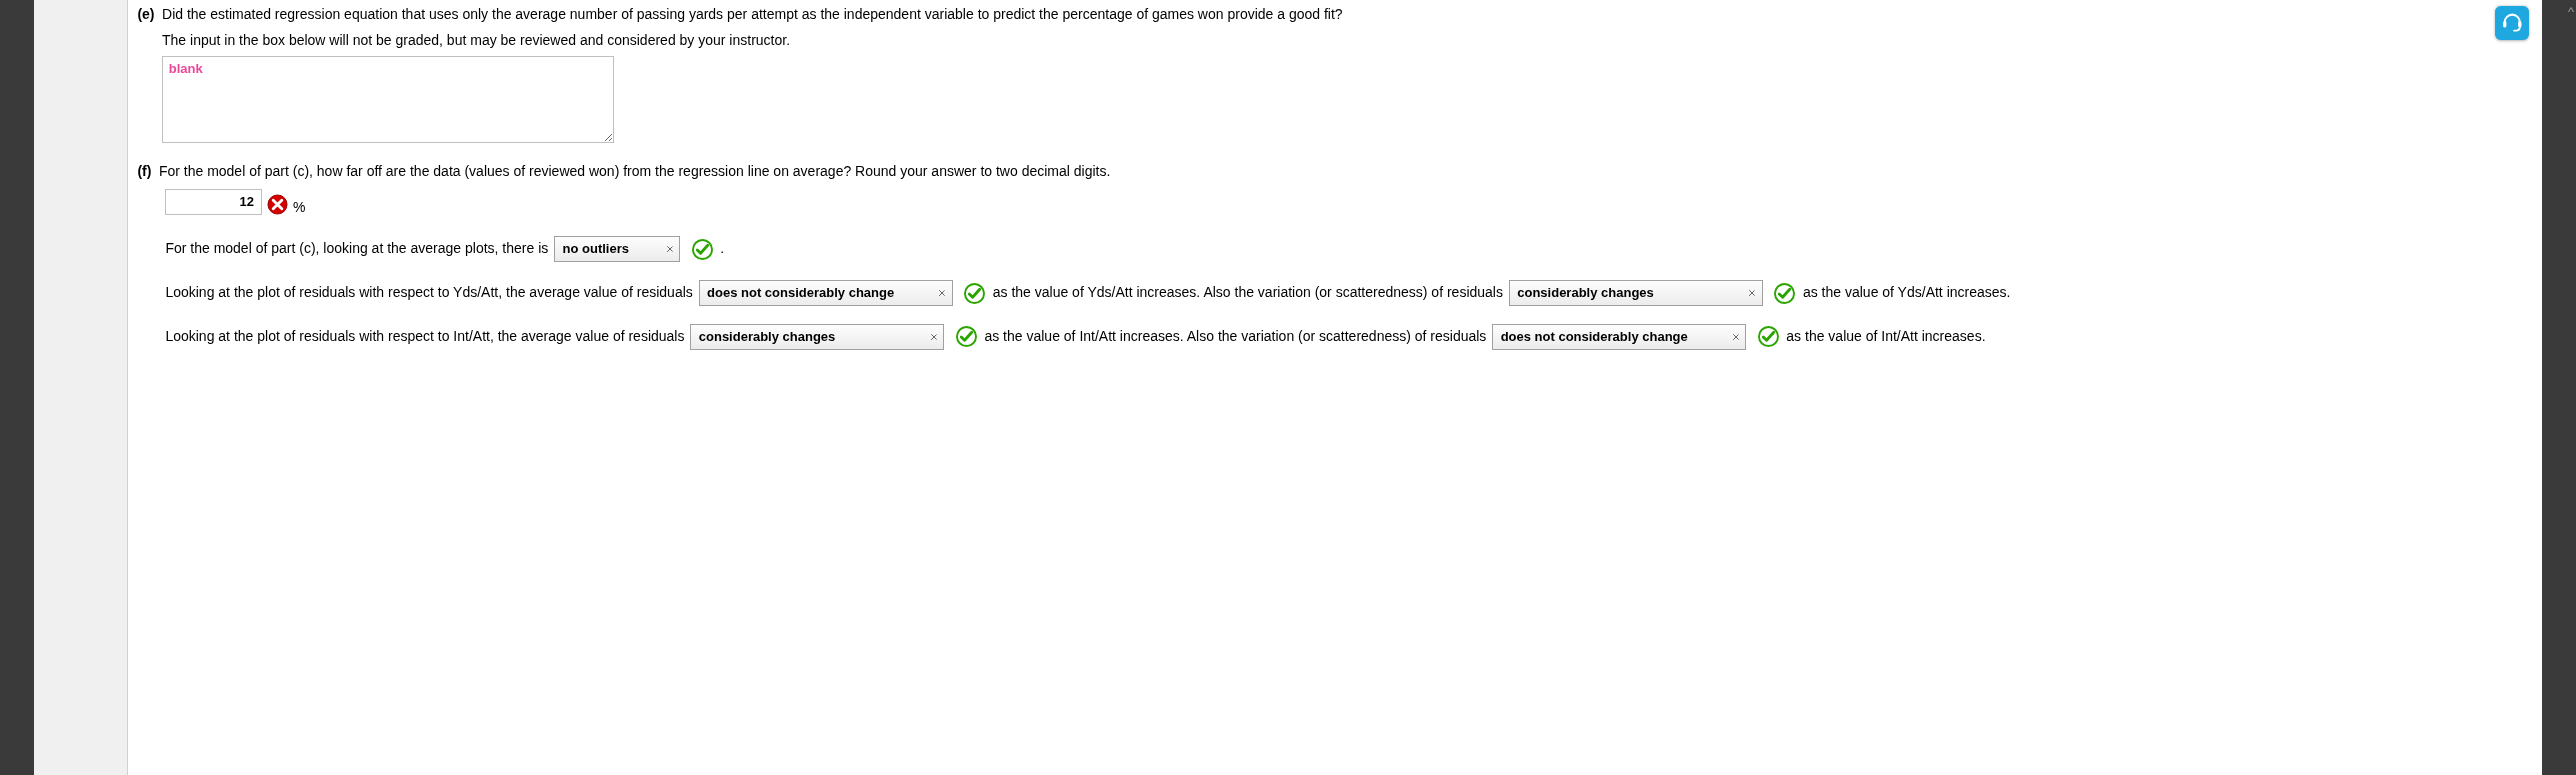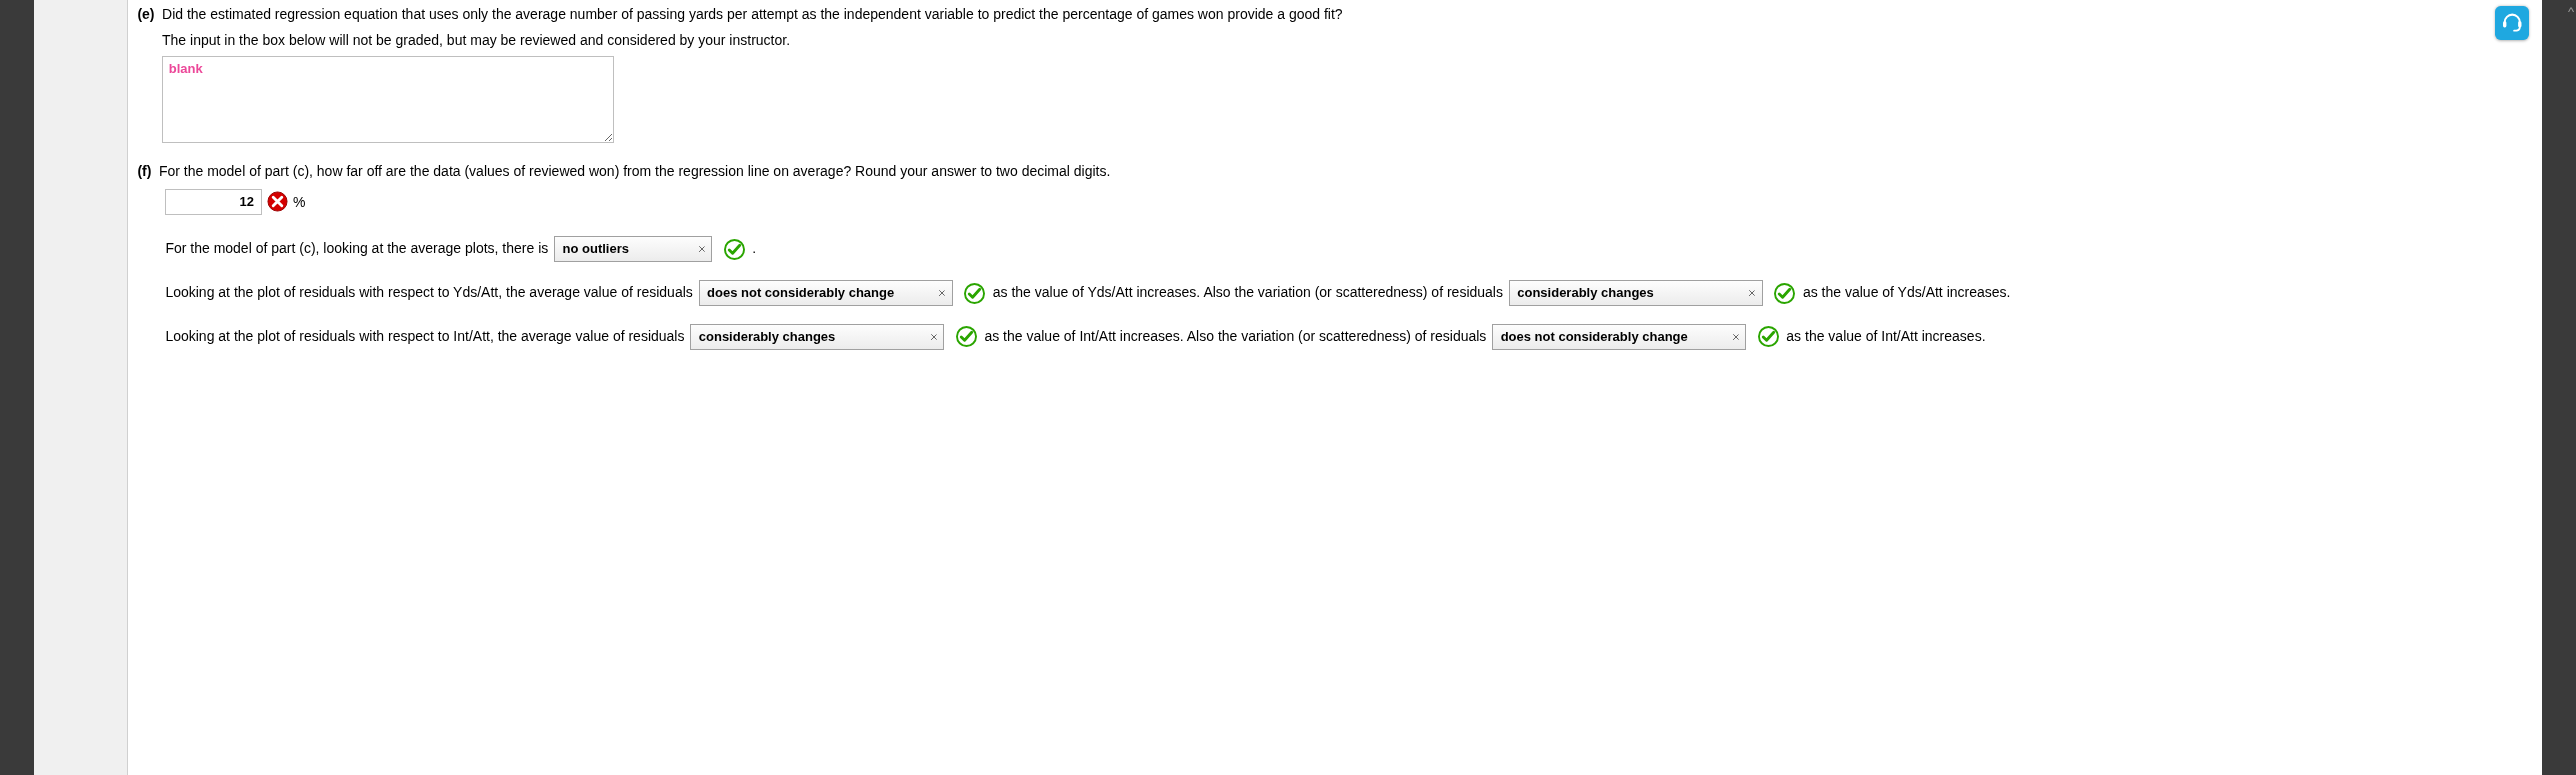--- a/index.html
+++ b/index.html
@@ -53,21 +53,21 @@
     border: 0.9px solid #bfbfbf;
     background: #fff;
     font-family: Verdana, Geneva, sans-serif;
     font-size: 13px;
     font-weight: bold;
     padding: 3.8px 5.7px;
     resize: both;
     color: #ec4899;
   }
   .f-body { margin-left: 28px; margin-top: 5.7px; }
-  .num-row { display: flex; align-items: center; gap: 1px; margin: 7.5px 0 15px 0; }
+  .num-row { display: flex; align-items: flex-end; gap: 1px; margin: 7.5px 0 15px 0; }
   input.numbox {
     width: 97px;
     height: 26px;
     border: 0.9px solid #bfbfbf;
     background: #fff;
     text-align: right;
     padding-right: 7.5px;
     font-family: Verdana, Geneva, sans-serif;
     font-size: 13px;
     font-weight: bold;
@@ -97,21 +97,21 @@
     width: 7.5px;
     height: 7.5px;
     background:
       linear-gradient(45deg, transparent 45%, #666 45%, #666 55%, transparent 55%),
       linear-gradient(-45deg, transparent 45%, #666 45%, #666 55%, transparent 55%);
     background-size: 5.7px 5.7px;
     background-repeat: no-repeat;
     background-position: center;
   }
   .sel.md { width: 254px; }
-  .sel.sm { width: 158px; }
+  .sel.sm { width: 126px; }
   .icon { display: inline-block; vertical-align: middle; margin: 0 3.8px; }
   .icon svg { display: block; }
   .help-btn {
     position: fixed;
     top: 5.7px;
     right: 47px;
     width: 34px;
     height: 34px;
     border-radius: 5.7px;
     background: #1fa8e0;

